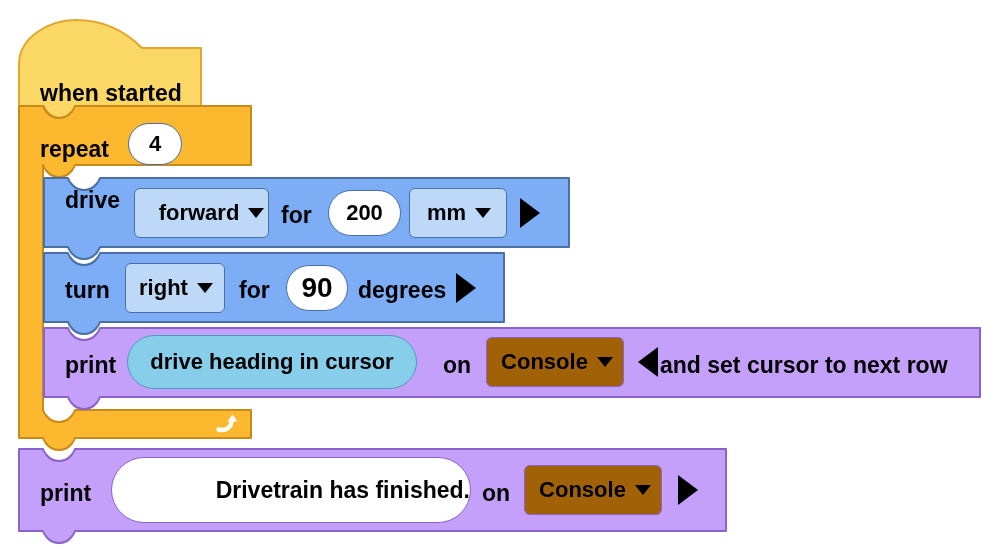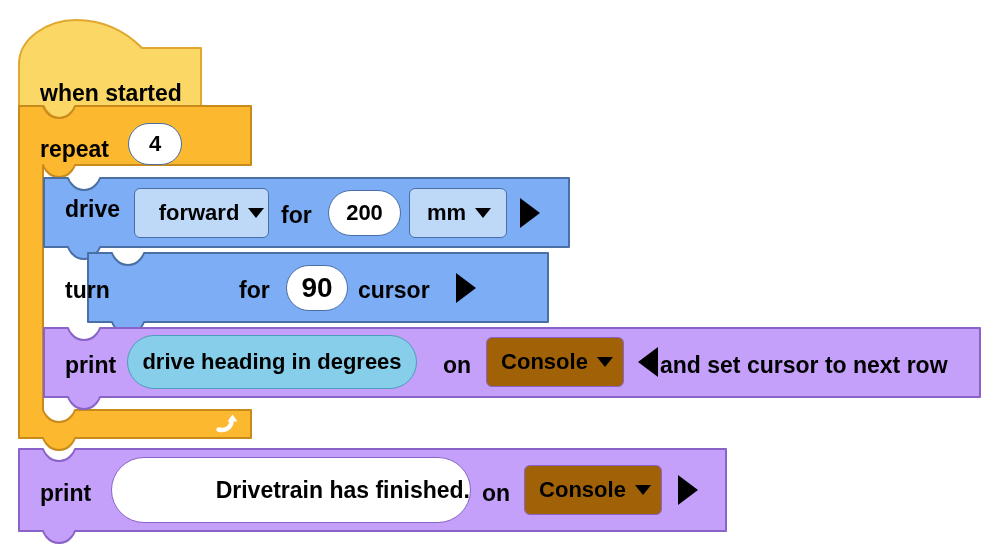--- a/index.html
+++ b/index.html
@@ -160,74 +160,78 @@
                L25,1
                C25,1 29,13 41,13
                C53,13 57,1 57,1
                L526,1
                L526,70
                L57,70
                C57,70 53,82 41,82
                C29,82 25,70 25,70
                L1,70 Z" fill="#7cadf5" stroke="#4a6fa5" stroke-width="2" stroke-linejoin="round"></path>
     </svg>
-    <span class="lbl lbl-23" style="left:22px; top:21px;">drive</span>
+    <span class="lbl lbl-23" style="left:22px; top:12px;">drive</span>
     <div class="field field-drop-blue" style="left:91px; top:11px; width:135px; height:50px; font-size:22px; padding-left:20px;">
       <span>forward</span>
       <span class="caret"></span>
     </div>
     <span class="lbl lbl-23" style="left:238px; top:27px;">for</span>
     <div class="field field-oval" style="left:285px; top:13px; width:73px; height:46px; font-size:22px;justify-content:center;">
       <span>200</span>
     </div>
     <div class="field field-drop-blue" style="left:366px; top:11px; width:98px; height:50px; font-size:22px; padding-left:2px;">
       <span>mm</span>
       <span class="caret"></span>
     </div>
     <span class="tri-right" style="left:477px; top:21px;"></span>
   </div>
 
-  <div class="blk" style="left:43px; top:252px;padding-left:44px;">
+  <div class="blk" style="left:43px; top:252px;">
     <svg width="463" height="72" viewBox="0 0 463 72">
       <path d="M1,1
                L25,1
                C25,1 29,13 41,13
                C53,13 57,1 57,1
                L461,1
                L461,70
                L57,70
                C57,70 53,82 41,82
                C29,82 25,70 25,70
                L1,70 Z" fill="#7cadf5" stroke="#4a6fa5" stroke-width="2" stroke-linejoin="round"></path>
     </svg>
     <span class="lbl lbl-23" style="left:22px; top:27px;">turn</span>
+    <div class="field field-drop-blue" style="left:82px; top:11px; width:100px; height:50px; font-size:22px; padding-left:2px;">
+      <span>right</span>
+      <span class="caret"></span>
+    </div>
     <span class="lbl lbl-23" style="left:196px; top:27px;">for</span>
     <div class="field field-oval" style="left:243px; top:13px; width:62px; height:46px; font-size:28px;">
       <span>90</span>
     </div>
-    <span class="lbl lbl-23" style="left:315px; top:27px;">cursor</span>
+    <span class="lbl lbl-23" style="left:315px; top:27px;">degrees</span>
     <span class="tri-right" style="left:413px; top:21px;"></span>
   </div>
 
   <div class="blk" style="left:43px; top:327px;">
     <svg width="939" height="72" viewBox="0 0 939 72">
       <path d="M1,1
                L25,1
                C25,1 29,13 41,13
                C53,13 57,1 57,1
                L937,1
                L937,70
                L57,70
                C57,70 53,82 41,82
                C29,82 25,70 25,70
                L1,70 Z" fill="#c4a0fa" stroke="#8a63c8" stroke-width="2" stroke-linejoin="round"></path>
     </svg>
     <span class="lbl lbl-23" style="left:22px; top:27px;">print</span>
     <div class="field field-reporter" style="left:84px; top:8px; width:290px; height:54px; font-size:22px;">
-      <span>drive heading in degrees</span>
+      <span>drive heading in cursor</span>
     </div>
     <span class="lbl lbl-23" style="left:400px; top:27px;">on</span>
     <div class="field field-drop-purple" style="left:443px; top:10px; width:138px; height:50px; font-size:22px; padding-left:4px;">
       <span>Console</span>
       <span class="caret"></span>
     </div>
     <span class="tri-left" style="left:595px; top:20px;"></span>
     <span class="lbl lbl-23" style="left:617px; top:27px;">and set cursor to next row</span>
   </div>
 

